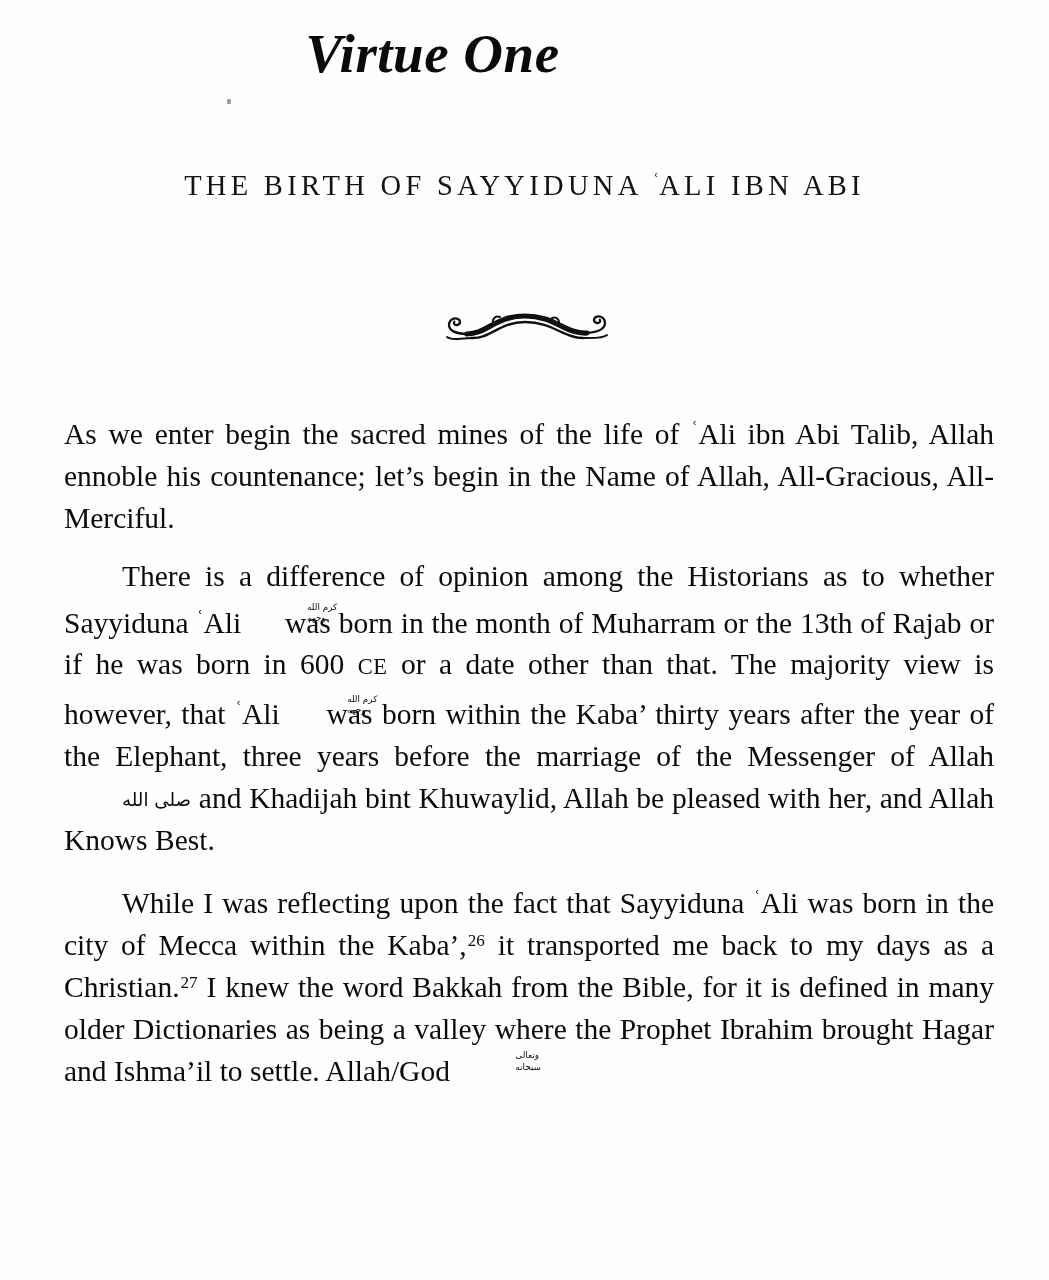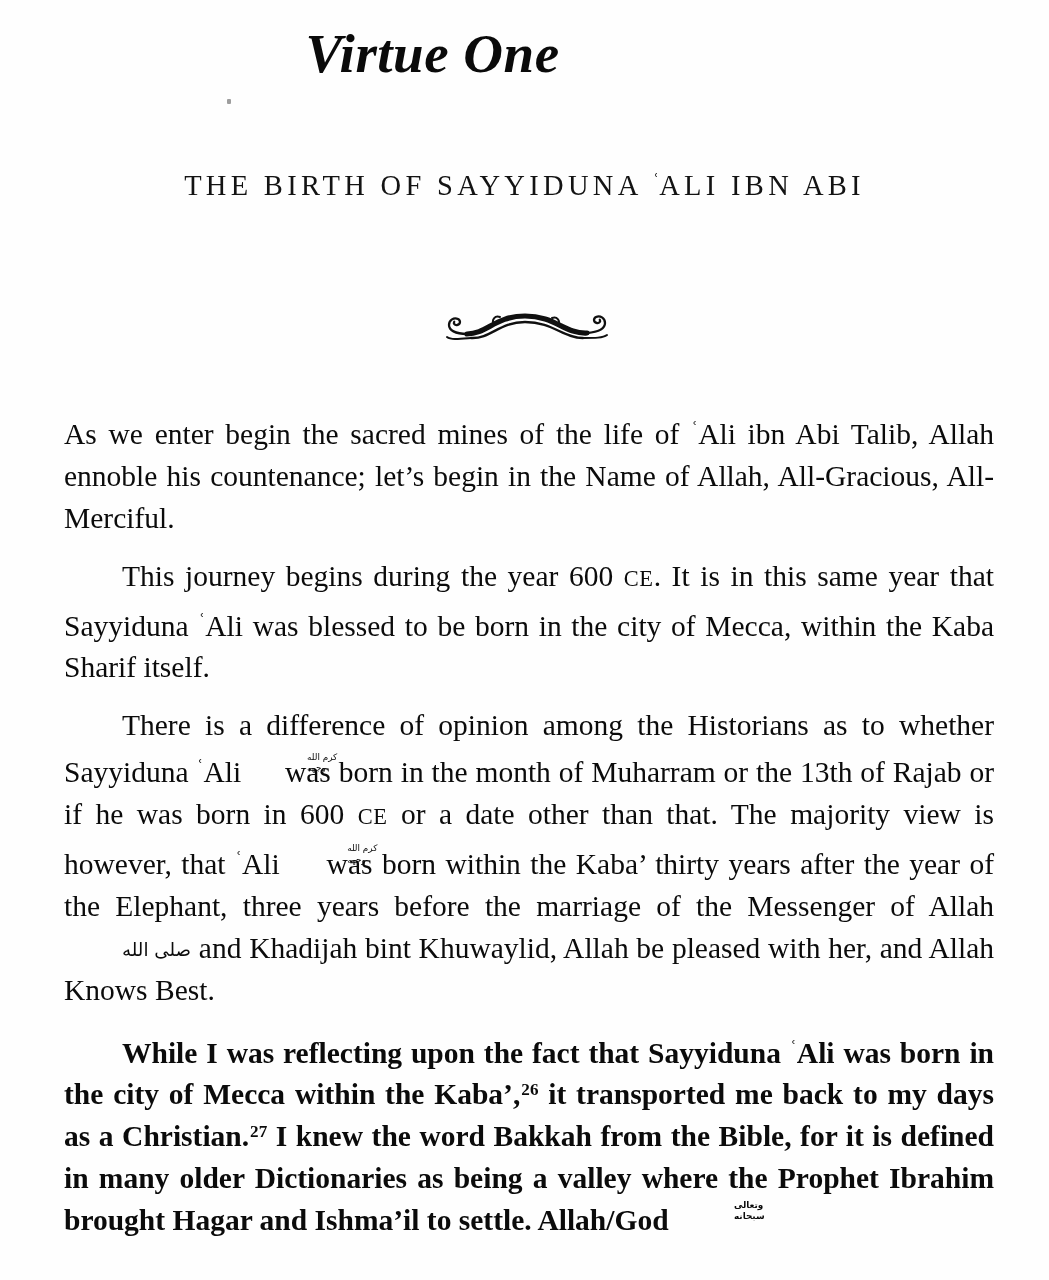--- a/index.html
+++ b/index.html
@@ -88,21 +88,21 @@
     color: #0b0b0b;
     font-weight: 400;
   }
   .body-text p {
     margin: 0 0 16px 0;
     text-indent: 0;
   }
   .body-text p.indented {
     text-indent: 58px;
   }
-  .body-text p:last-child { margin-bottom: 4px; font-weight: bold; }
+  .body-text p:last-child { margin-bottom: 4px; }
 
   .smallcaps {
     font-size: 0.76em;
     letter-spacing: 0.6px;
   }
   sup.fn {
     font-size: 0.58em;
     vertical-align: 0.52em;
     line-height: 0;
     margin-left: 1px;
@@ -185,20 +185,19 @@
         <path d="M69 27 C 66 22, 70 17, 75 19" stroke-width="2"></path>
         <path d="M133 28 C 136 23, 132 18, 127 20" stroke-width="2"></path>
       </g>
     </svg>
   </div>
 
   <div class="body-text">
 
     <p><span>As we enter begin the sacred mines of the life of </span><span class="ayn">ʿ</span><span>Ali ibn Abi Talib, Allah ennoble his countenance; let’s begin in the Name of Allah, All-Gracious, All-Merciful.</span></p>
 
-    <p class="indented"><span>This journey begins during the year 600 </span><span class="smallcaps">CE</span><span>. It is in this same year that Sayyiduna </span><span class="ayn">ʿ</span><span>Ali was blessed to be born in the city of Mecca, within the Kaba Sharif itself.</span></p>
 
     <p class="indented"><span>There is a difference of opinion among the Historians as to whether Sayyiduna </span><span class="ayn">ʿ</span><span>Ali </span><span class="honorific-stacked"><span class="h-top">كرم الله</span><span class="h-bot">وجهه</span></span><span> was born in the month of Muharram or the 13th of Rajab or if he was born in 600 </span><span class="smallcaps">CE</span><span> or a date other than that. The majority view is however, that </span><span class="ayn">ʿ</span><span>Ali </span><span class="honorific-stacked"><span class="h-top">كرم الله</span><span class="h-bot">وجهه</span></span><span> was born within the Kaba’ thirty years after the year of the Elephant, three years before the marriage of the Messenger of Allah </span><span class="honorific">صلى الله</span><span> and Khadijah bint Khuwaylid, Allah be pleased with her, and Allah Knows Best.</span></p>
 
     <p class="indented"><span>While I was reflecting upon the fact that Sayyiduna </span><span class="ayn">ʿ</span><span>Ali was born in the city of Mecca within the Kaba’,</span><sup class="fn">26</sup><span> it transported me back to my days as a Christian.</span><sup class="fn">27</sup><span> I knew the word Bakkah from the Bible, for it is defined in many older Dictionaries as being a valley where the Prophet Ibrahim brought Hagar and Ishma’il to settle. Allah/God </span><span class="honorific-stacked"><span class="h-top">وتعالى</span><span class="h-bot">سبحانه</span></span></p>
 
   </div>
 </div>
 
 </body></html>

